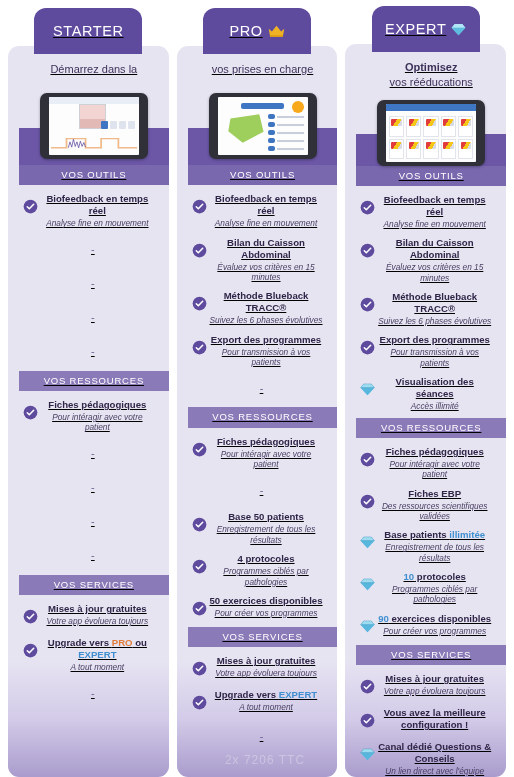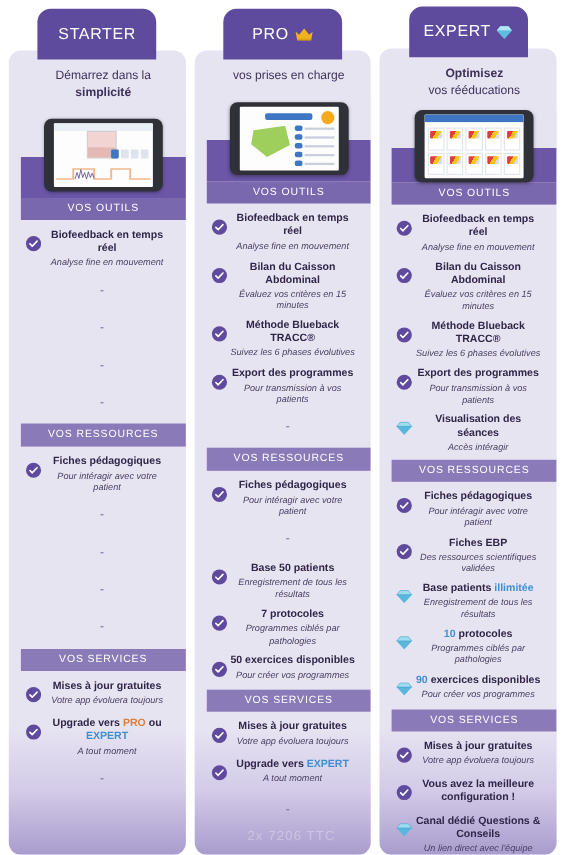--- a/index.html
+++ b/index.html
@@ -2,21 +2,21 @@
 <html><head>
 <meta charset="utf-8">
 <style>
   * { box-sizing: border-box; margin: 0; padding: 0; }
   html, body {
     width: 514px; height: 777px;
     background: #ffffff;
     font-family: "Liberation Sans", sans-serif;
     overflow: hidden;
   }
-  .page { position: relative; width: 514px; height: 777px; background:#fff; }
+  .page { position: relative; width: 514px; height: 777px; background:#fff;text-decoration:underline; }
 
   .columns {
     display: flex;
     gap: 8px;
     padding: 0 8px;
     height: 777px;
   }
   .col {
     position: relative;
     flex: 1 1 0;
@@ -192,21 +192,20 @@
   <div class="columns" id="columns">
       <div class="col">
         <div class="badge-wrap">
           <div class="badge">
             <span class="badge-label">STARTER</span>
           </div>
         </div>
         <div class="card">
           <div class="tagline">
             <span class="l1">Démarrez dans la</span>
-            <span class="l2"><b>simplicité</b></span>
           </div>
           <div class="device-area">
             <div class="tablet">
               <div class="screen">
                 <div class="scr-top grey"></div>
                 <div class="s1-img"></div>
                 <div class="s1-ctrls">
                   <i></i>
                   <i></i>
                   <i></i>
@@ -414,21 +413,21 @@
                 <div class="f-title">Base 50 patients</div>
                 <div class="f-sub">Enregistrement de tous les résultats</div>
               </div>
             </div>
             <div class="feature">
               <span class="f-ico"><svg viewBox="0 0 24 24" width="15" height="15">
                   <circle cx="12" cy="12" r="11" fill="#5f4b9e"></circle>
                   <path d="M6.8 12.4l3.3 3.3 7-7.4" fill="none" stroke="#fff" stroke-width="2.4" stroke-linecap="round" stroke-linejoin="round"></path>
                 </svg></span>
               <div class="f-text">
-                <div class="f-title">7 protocoles</div>
+                <div class="f-title">4 protocoles</div>
                 <div class="f-sub">Programmes ciblés par pathologies</div>
               </div>
             </div>
             <div class="feature">
               <span class="f-ico"><svg viewBox="0 0 24 24" width="15" height="15">
                   <circle cx="12" cy="12" r="11" fill="#5f4b9e"></circle>
                   <path d="M6.8 12.4l3.3 3.3 7-7.4" fill="none" stroke="#fff" stroke-width="2.4" stroke-linecap="round" stroke-linejoin="round"></path>
                 </svg></span>
               <div class="f-text">
                 <div class="f-title">50 exercices disponibles</div>
@@ -545,21 +544,21 @@
             </div>
             <div class="feature">
               <span class="f-ico"><svg viewBox="0 0 24 24" width="15" height="15">
                   <path d="M6 3h12l5 6-11 12L1 9z" fill="#6fc6e8"></path>
                   <path d="M6 3h12l5 6H1z" fill="#9fdcf0"></path>
                   <path d="M12 21L1 9h22z" fill="#56b4dc" opacity=".85"></path>
                   <path d="M6 3l-5 6h22l-5-6z" fill="none" stroke="#2f8fba" stroke-width=".6"></path>
                 </svg></span>
               <div class="f-text">
                 <div class="f-title">Visualisation des séances</div>
-                <div class="f-sub">Accès intéragir</div>
+                <div class="f-sub">Accès illimité</div>
               </div>
             </div>
           </div>
           <div class="sec-head">VOS RESSOURCES</div>
           <div class="sec-body">
             <div class="feature">
               <span class="f-ico"><svg viewBox="0 0 24 24" width="15" height="15">
                   <circle cx="12" cy="12" r="11" fill="#5f4b9e"></circle>
                   <path d="M6.8 12.4l3.3 3.3 7-7.4" fill="none" stroke="#fff" stroke-width="2.4" stroke-linecap="round" stroke-linejoin="round"></path>
                 </svg></span>

